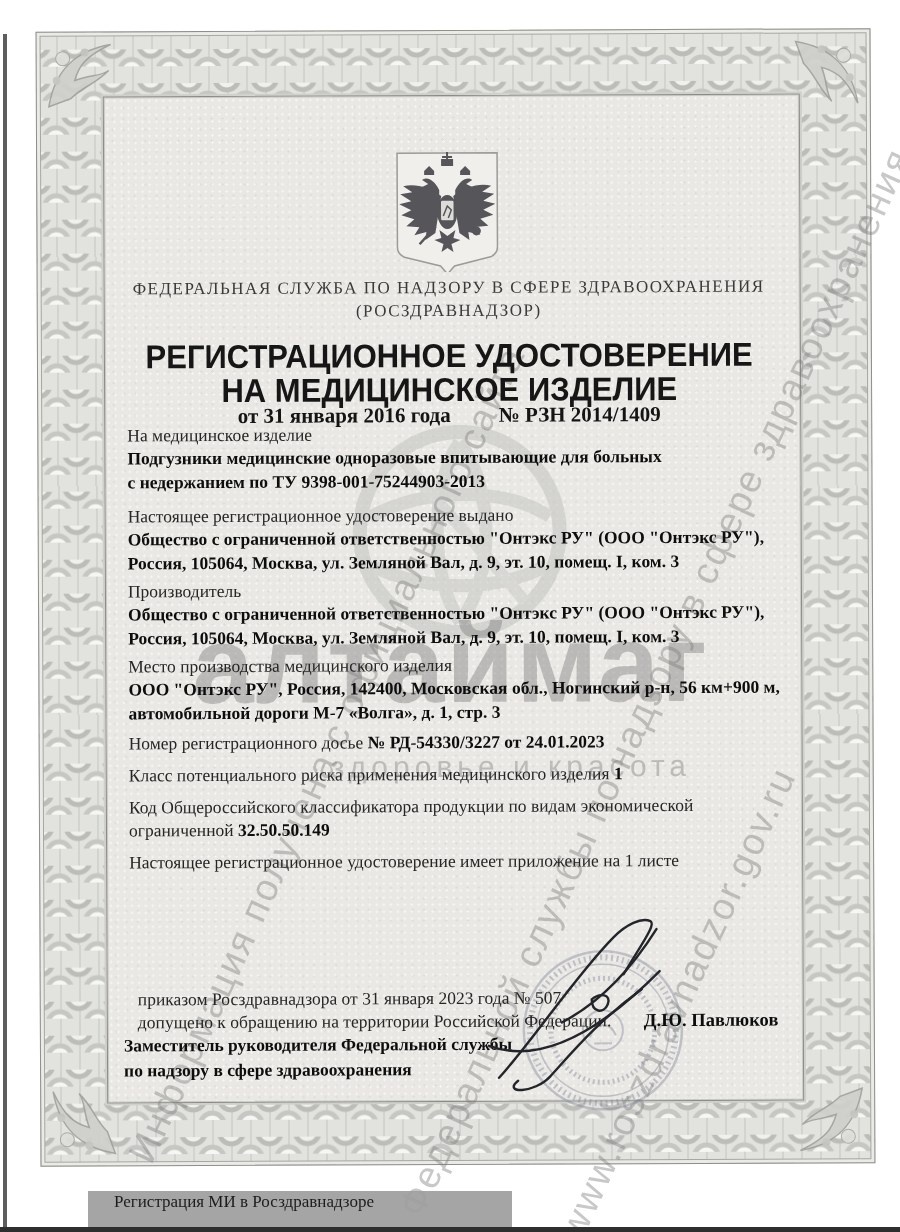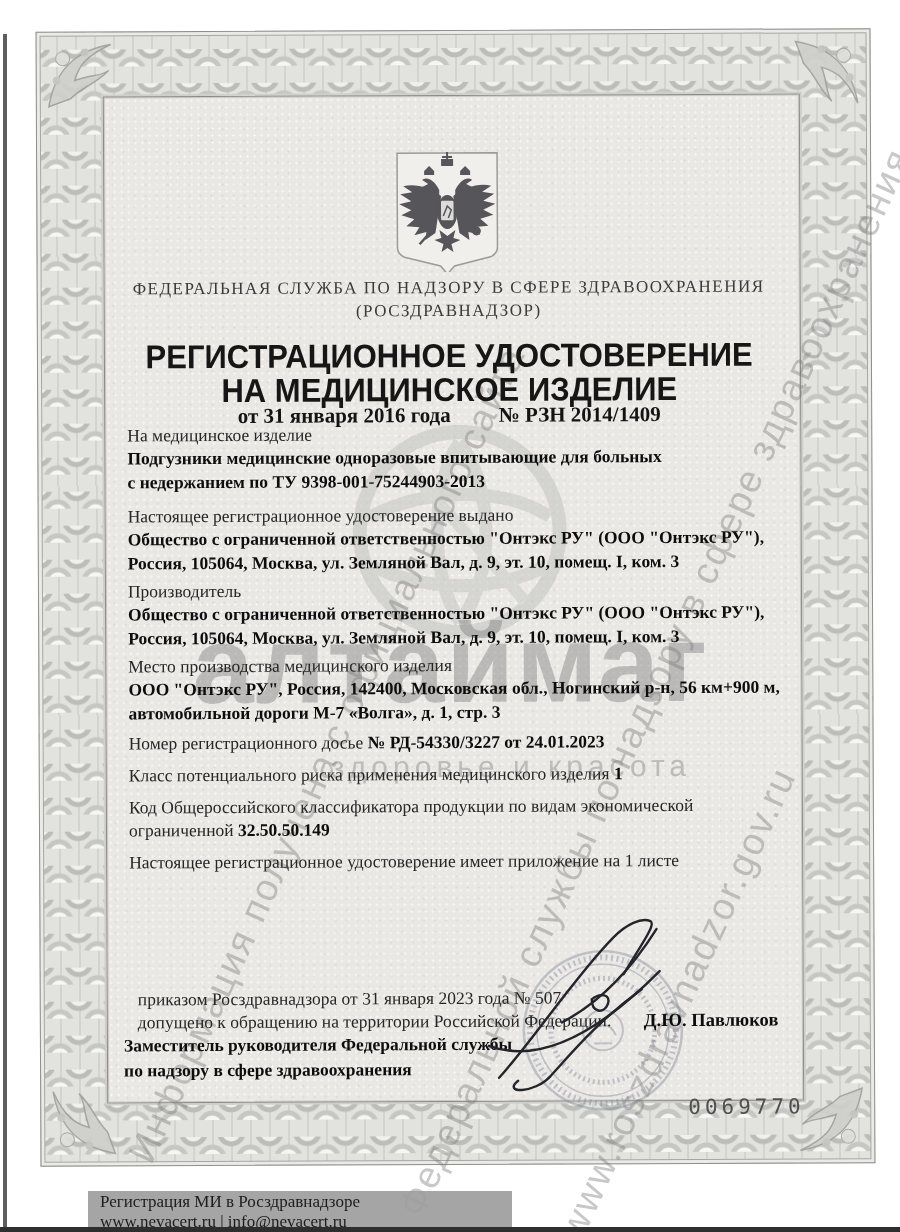--- a/index.html
+++ b/index.html
@@ -55,21 +55,21 @@
   .inlineb{font-weight:bold;color:#0d0d0d;}
   
   .sig-order{left:136px;width:600px;font-size:17.5px;color:#262626;white-space:nowrap;}
   .sig-pos{left:122px;width:560px;font-size:17.5px;font-weight:bold;color:#0d0d0d;white-space:nowrap;}
   .signer{left:642px;width:220px;font-size:18.5px;font-weight:bold;color:#0d0d0d;white-space:nowrap;}
   .serial{left:686px;width:200px;font-family:"DejaVu Sans Mono",monospace;font-size:21px;letter-spacing:4px;color:#4f4f4f;}
   
   .footer-box{
     left:88px;top:1191px;width:424px;height:41px;
     background:rgba(158,158,158,.93);
-    color:#1c1c1c;font-size:17px;line-height:20px;padding:1px 0 0 12px;box-sizing:border-box;
+    color:#1c1c1c;font-size:17px;line-height:20px;padding:1px 0 0 26px;box-sizing:border-box;
   }
 </style>
 </head>
 <body>
 
 <div class="abs scan-wrap noint">
 
   <div class="abs cert noint">
 
     <svg class="abs corner" style="left:8px;top:8px;" viewBox="0 0 72 72">
@@ -193,23 +193,21 @@
   <svg class="abs noint" style="left:470px;top:905px;" width="230" height="200" viewBox="0 0 230 200">
     <g fill="none" stroke="#23252a" stroke-width="2.4" stroke-linecap="round">
       <path d="M27 173 C60 137 105 70 142 33 C155 20 170 13 179 17 C185 20 170 40 152 70"></path>
       <path d="M90 118 C115 105 150 80 185 25"></path>
       <path d="M17 141 C70 161 130 125 188 67"></path>
       <path d="M46 176 C30 189 62 189 78 172 C100 148 128 115 170 85"></path>
       <path d="M120 95 C128 88 140 90 136 100 C132 110 120 108 120 95 Z"></path>
     </g>
   </svg>
 
-  <div class="abs serial noint" style="top:1096px;">0069770</div>
 
 </div>
 
 <div class="abs footer-box noint">
   <div>Регистрация МИ в Росздравнадзоре</div>
-  <div>www.nevacert.ru | info@nevacert.ru</div>
 </div>
 
 <div class="abs scan-line-left noint"></div>
 <div class="abs scan-line-bottom noint"></div>
 
 </body></html>

